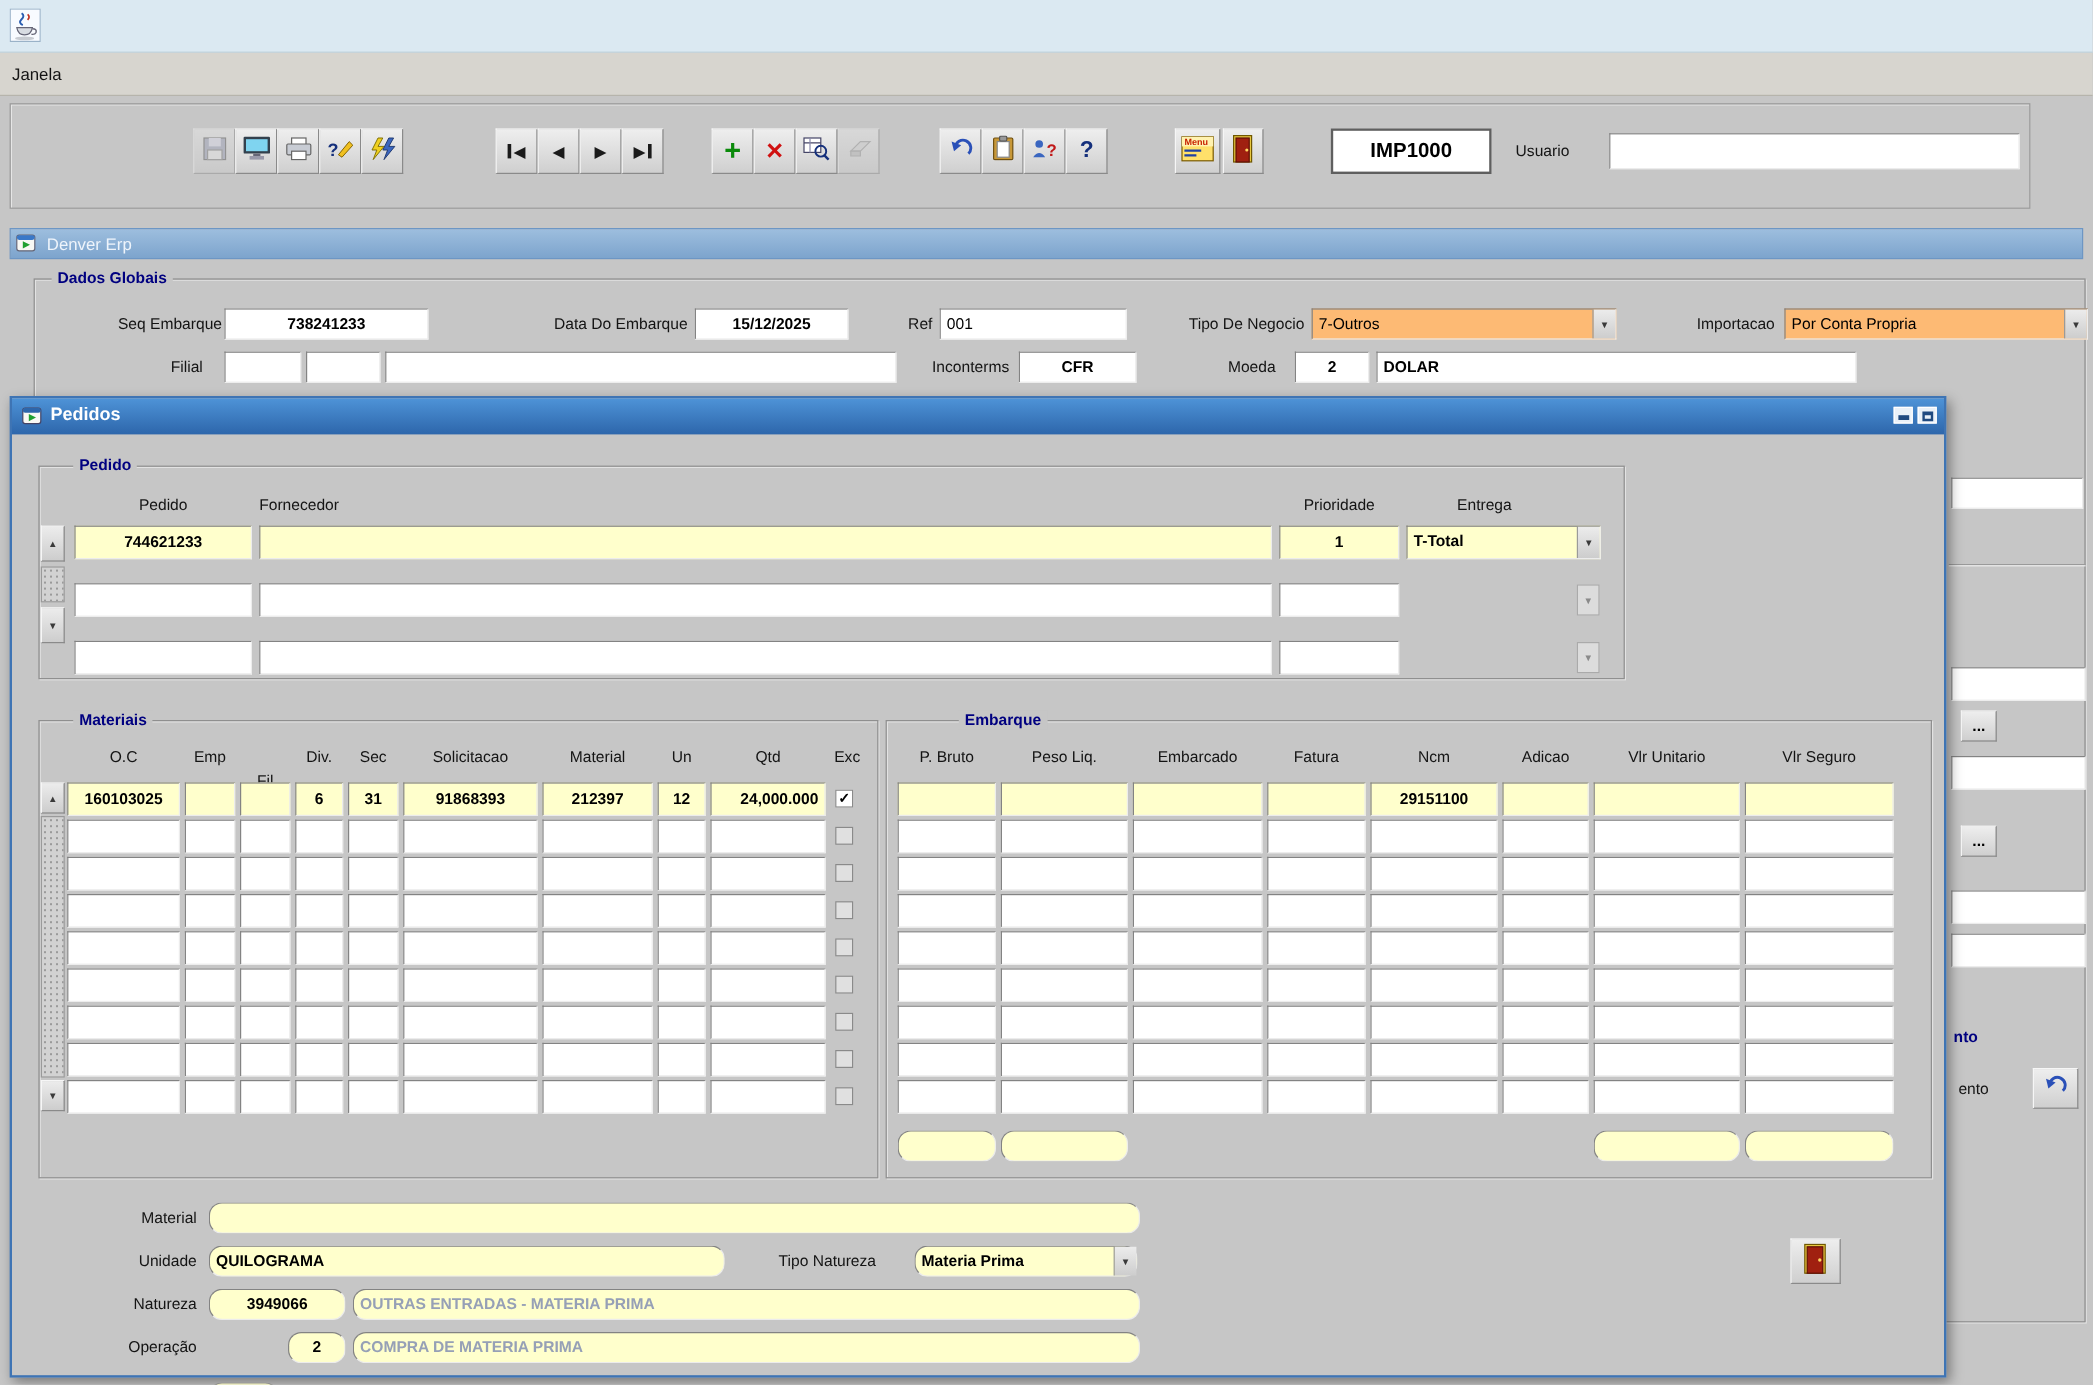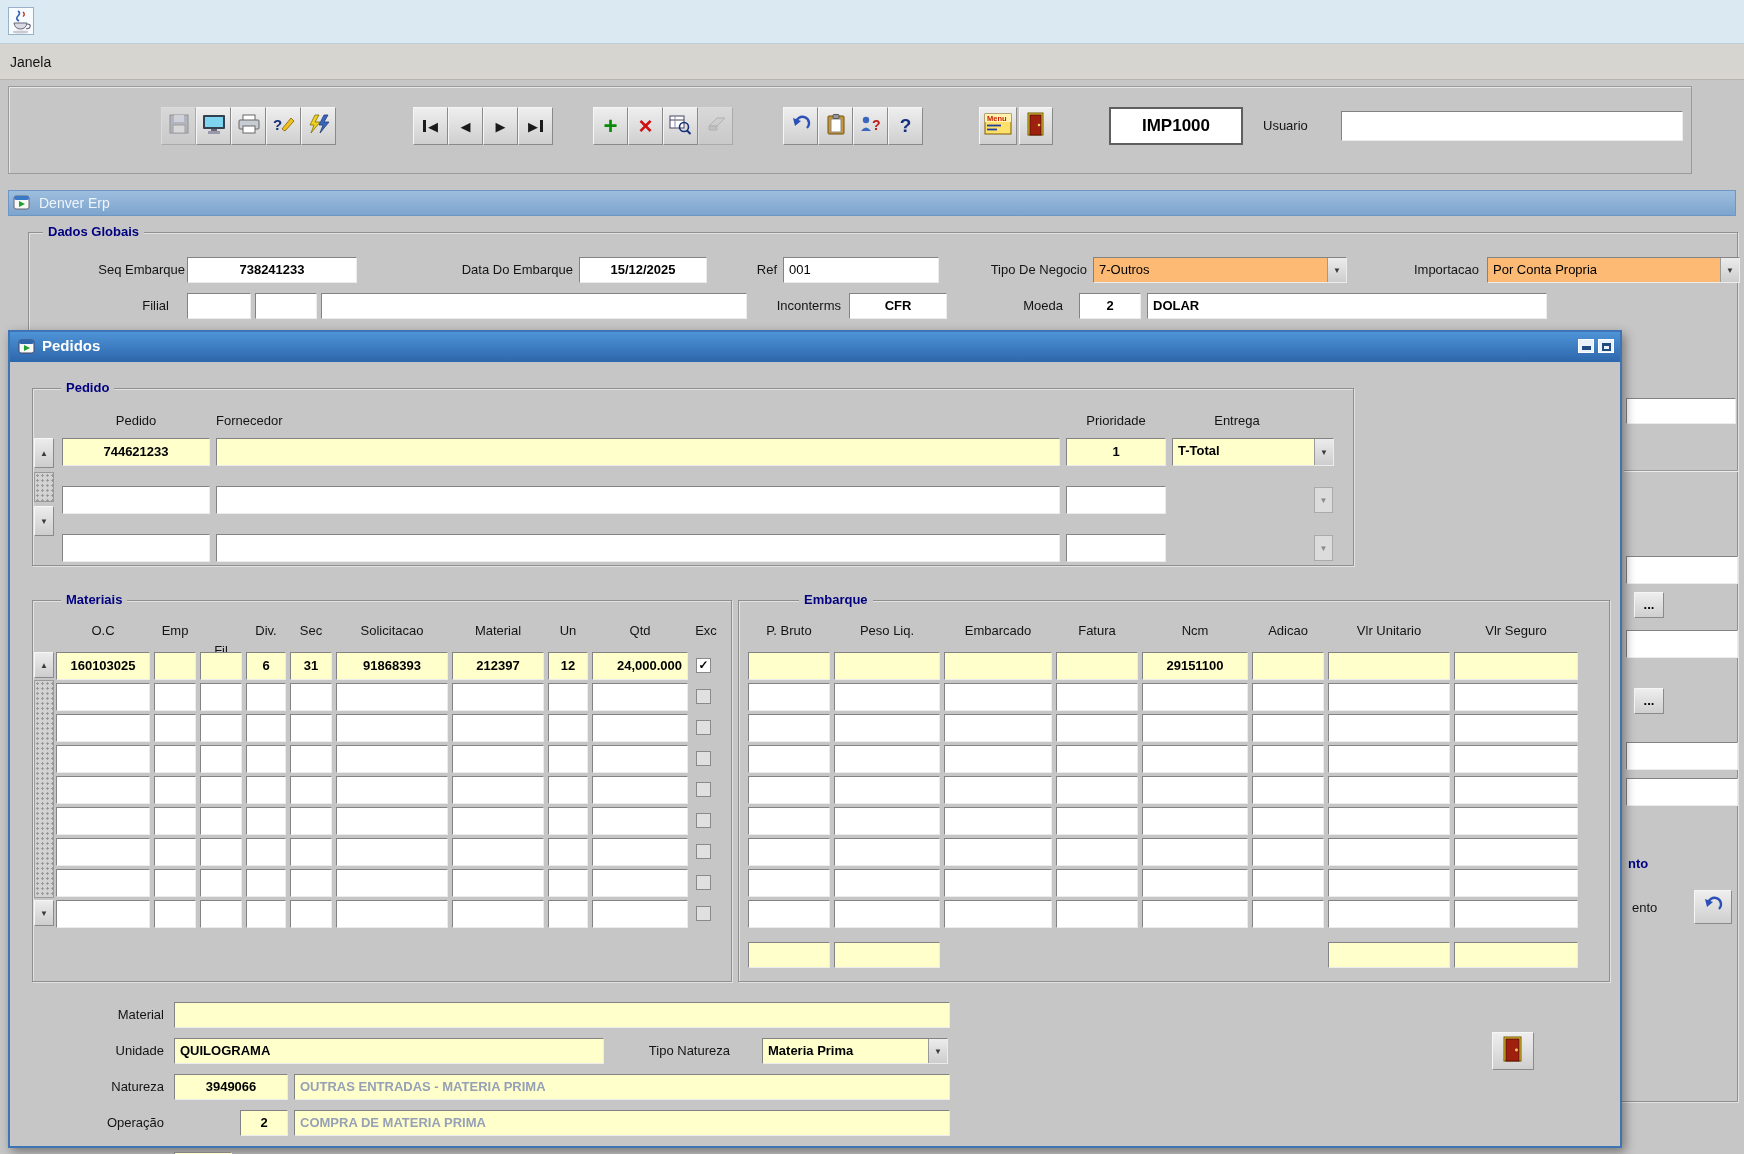--- a/index.html
+++ b/index.html
@@ -3,21 +3,21 @@
 <meta charset="utf-8">
 <style>
   *{margin:0;padding:0;box-sizing:border-box;font-family:"Liberation Sans",sans-serif;}
   html,body{width:1744px;height:1154px;}
   body{position:relative;background:#c6c6c6;overflow:hidden;}
   .abs{position:absolute;}
   .label{font-size:13px;color:#141414;white-space:nowrap;line-height:20px;}
   .r{text-align:right;}
   .field{position:absolute;background:#fff;border:1px solid #838383;border-bottom-color:#ececec;border-right-color:#ececec;
          font-size:13px;color:#000;line-height:24px;padding:0 5px;white-space:nowrap;overflow:hidden;}
-  .yellow{background:#ffffcc;}
+  .yellow{background:#ffffcc;border-radius:11px;}
   .bold{font-weight:bold;}
   .center{text-align:center;padding:0 2px;}
   .groupbox{position:absolute;border:1px solid #8f8f8f;box-shadow:inset 1px 1px 0 #e2e2e2,1px 1px 0 #e2e2e2;}
   .gtitle{position:absolute;top:-9px;background:#c6c6c6;padding:0 5px;color:#000080;font-weight:bold;font-size:13px;line-height:16px;white-space:nowrap;}
   .btn{position:absolute;background:linear-gradient(#eee,#cfcfcf);border:1px solid #8a8a8a;border-top-color:#f6f6f6;border-left-color:#f6f6f6;
        display:flex;align-items:center;justify-content:center;cursor:default;}
   .disabled{opacity:.45;}
   .hdr{position:absolute;font-size:13px;color:#141414;text-align:center;white-space:nowrap;line-height:18px;}
   .combo{position:absolute;background:#fdba74;border:1px solid #838383;border-bottom-color:#ececec;border-right-color:#ececec;}
   .combo .ctext{position:absolute;left:5px;top:0;right:21px;font-size:13px;line-height:23px;white-space:nowrap;overflow:hidden;}

